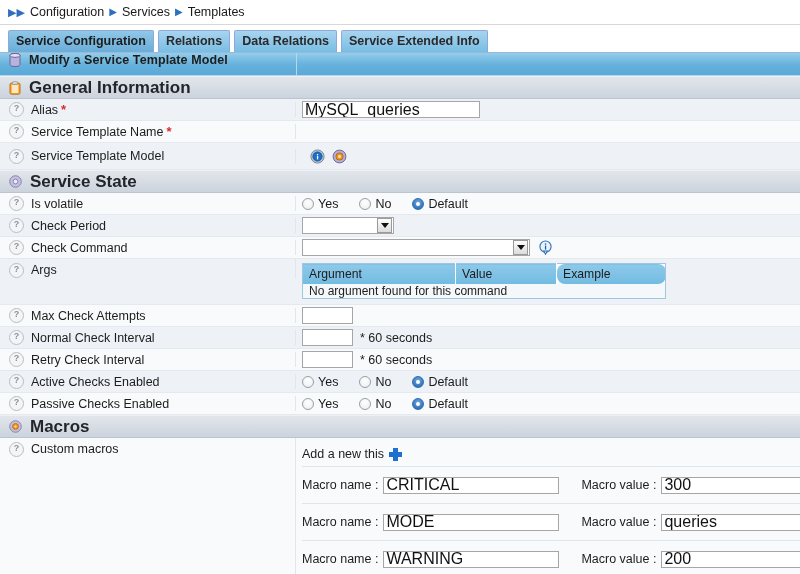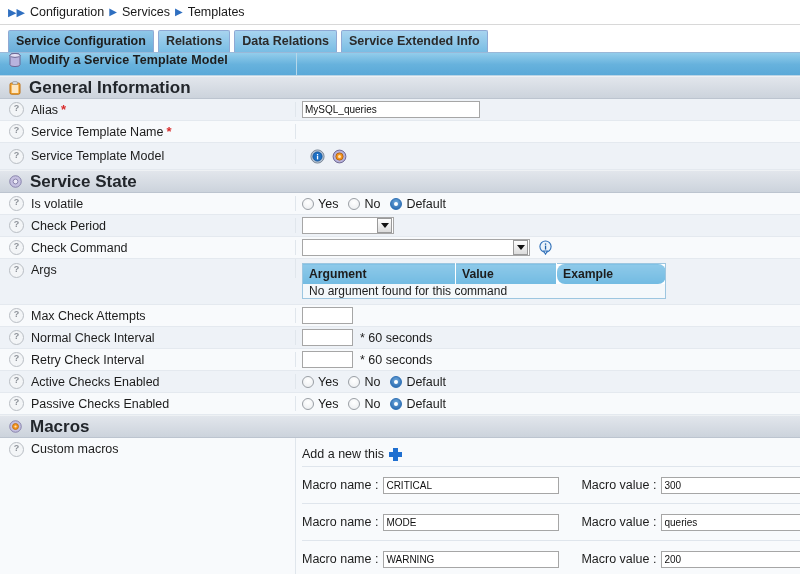--- a/index.html
+++ b/index.html
@@ -88,21 +88,21 @@
     border:1px solid #b9bec4;border-radius:50%;
     color:#8d9299;font-size:9px;line-height:11px;text-align:center;
     background:#f3f5f7;margin-right:7px;font-weight:bold;
     cursor:pointer;user-select:none;
   }
   .lbl-text{font-size:12.5px;color:#1c1c1c;}
   .req{color:#d92b2b;font-size:13px;margin-left:3px;font-weight:bold;}
   
   input[type=text]{
     font-family:"Liberation Sans", sans-serif;
-    font-size:10px;color:#111;
+    font-size:16px;color:#111;
     border:1px solid #a6a6a6;
     background:#fff;
     height:15px;padding:0 2px;
     box-sizing:content-box;
     outline:none;
   }
   .sel{
     position:relative;display:inline-flex;align-items:center;
     border:1px solid #a6a6a6;background:#fff;height:17px;
     box-sizing:border-box;font-size:12.5px;color:#111;
@@ -114,21 +114,21 @@
     border:1px solid #9a9a9a;
     background:linear-gradient(180deg,#fdfdfd 0%,#dcdcdc 100%);
     display:flex;align-items:center;justify-content:center;
     box-sizing:border-box;
   }
   .arrow i{
     display:block;width:0;height:0;
     border-left:4px solid transparent;border-right:4px solid transparent;
     border-top:5px solid #111;
   }
-  .radios{display:flex;align-items:flex-end;gap:1px;font-size:12.5px;}
+  .radios{display:flex;align-items:flex-end;gap:12px;font-size:12.5px;}
   .radio-opt{display:flex;align-items:center;margin-right:9px;cursor:pointer;}
   .rb{
     width:12px;height:12px;border-radius:50%;
     border:1px solid #9a9fa5;
     background:radial-gradient(circle at 50% 35%,#ffffff 0%,#e9ecef 100%);
     margin-right:4px;box-sizing:border-box;
     display:flex;align-items:center;justify-content:center;
   }
   .rb.on{border-color:#2c6fb5;background:radial-gradient(circle at 50% 35%,#6fa9dc 0%,#1e5fa8 100%);}
   .rb.on::after{content:"";width:4px;height:4px;border-radius:50%;background:#fff;}
@@ -136,21 +136,21 @@
   
   .argrow{align-items:flex-start;}
   .argrow .lbl{padding-top:4px;align-items:flex-start;}
   .argrow .fld{padding-top:4px;padding-bottom:5px;align-items:flex-start;}
   .argtable{
     width:364px;border:1px solid #9dc6e0;border-collapse:collapse;
     background:#fff;
   }
   .argtable th{
     background:linear-gradient(180deg,#8ec9e9 0%,#72bbe2 100%);
-    font-size:12.2px;font-weight:bold;color:#1d1d1d;
+    font-size:12.2px;font-weight:normal;color:#1d1d1d;
     text-align:left;padding:3px 6px;
     border-right:1px solid #fff;
   }
   .argtable th:last-child{border-right:none;border-radius:8px;}
   .argtable td{
     font-size:12px;color:#1c1c1c;padding:0 6px;background:#f4f8fb;
   }
   
   .macro-area{
     display:flex;align-items:stretch;

